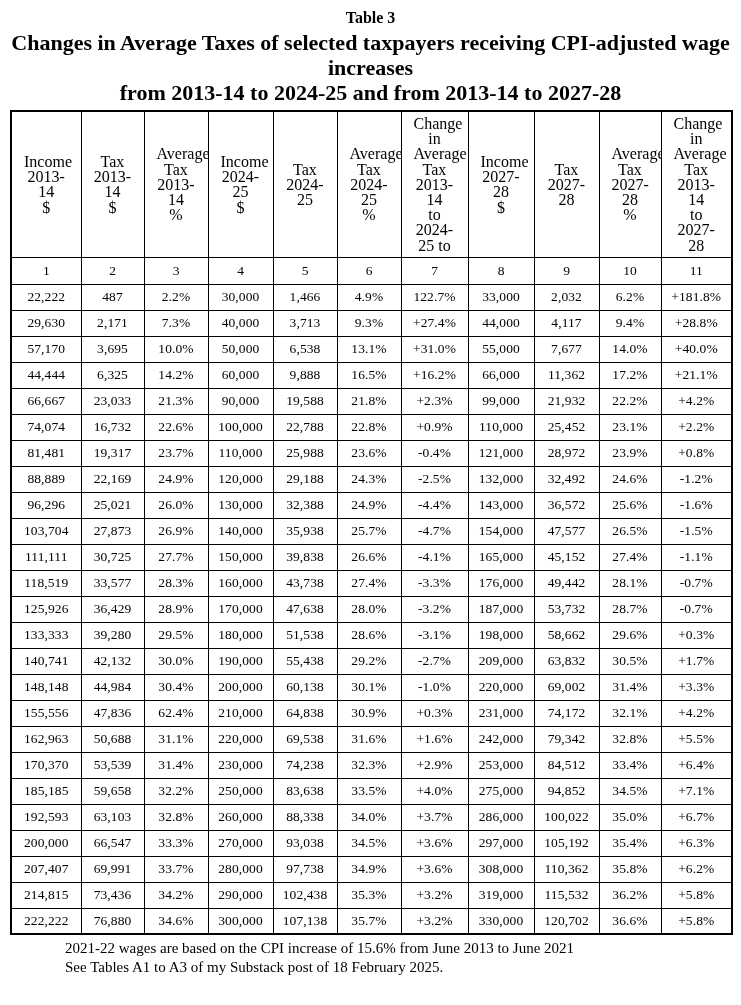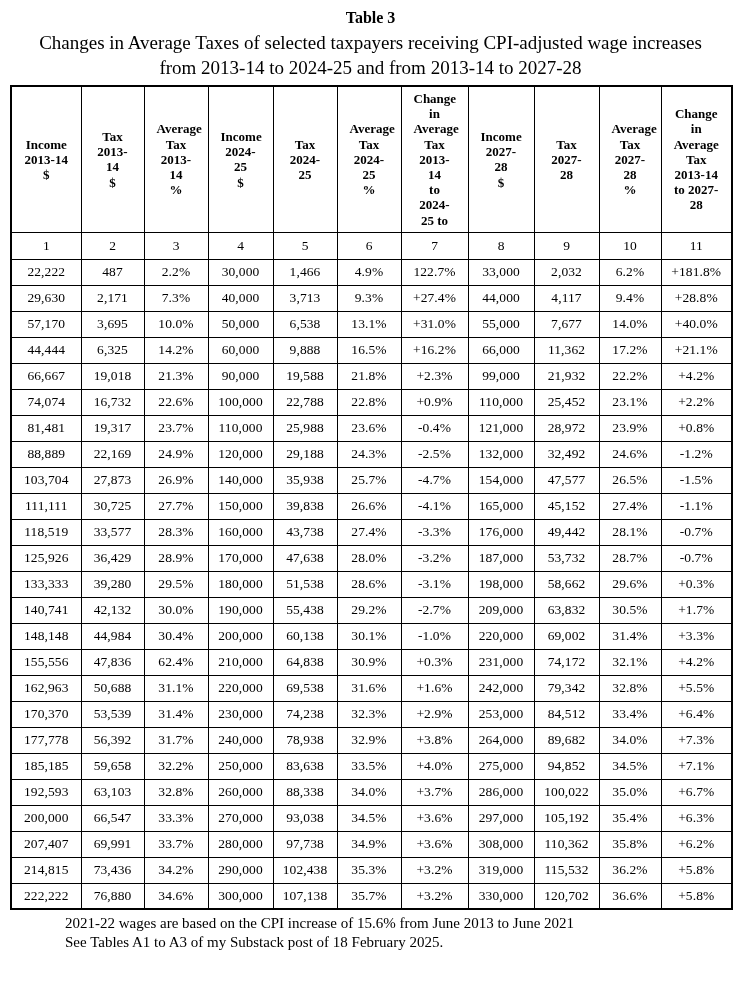--- a/index.html
+++ b/index.html
@@ -9,38 +9,38 @@
     font-family: "Liberation Serif", "DejaVu Serif", serif;
     color: #000000;
     overflow: hidden;
   }
   .page { width: 741px; height: 900px; padding: 6px 10px 0 10px; }
   .title-block { text-align: center; }
   .doc-title {
     font-weight: bold; font-size: 16px; line-height: 24px;
   }
   .doc-subtitle {
-    font-weight: normal; font-size: 19px; line-height: 25px;
+    font-weight: bold; font-size: 22px; line-height: 25px;
   }
   table.tax-table {
     margin-top: 5px;
     border-collapse: collapse;
     border: 2px solid #000000;
     table-layout: fixed;
     width: 721px;
   }
   table.tax-table th, table.tax-table td {
     border: 1px solid #000000;
     text-align: center;
     vertical-align: middle;
     overflow: hidden;
   }
   th.col-header {
-    font-weight: bold;
-    font-size: 13px;
+    font-weight: normal;
+    font-size: 16px;
     line-height: 15.2px;
     white-space: pre-line;
     padding: 4px 12px;
     height: 124px;
   }
   tr.colnum-row td {
     font-size: 13.5px;
     height: 27px;
     font-weight: normal;
   }
@@ -188,21 +188,21 @@
           <td>9,888</td>
           <td>16.5%</td>
           <td>+16.2%</td>
           <td>66,000</td>
           <td>11,362</td>
           <td>17.2%</td>
           <td>+21.1%</td>
         </tr>
         <tr class="data-row">
           <td>66,667</td>
-          <td>19,018</td>
+          <td>23,033</td>
           <td>21.3%</td>
           <td>90,000</td>
           <td>19,588</td>
           <td>21.8%</td>
           <td>+2.3%</td>
           <td>99,000</td>
           <td>21,932</td>
           <td>22.2%</td>
           <td>+4.2%</td>
         </tr>
@@ -239,20 +239,33 @@
           <td>120,000</td>
           <td>29,188</td>
           <td>24.3%</td>
           <td>-2.5%</td>
           <td>132,000</td>
           <td>32,492</td>
           <td>24.6%</td>
           <td>-1.2%</td>
         </tr>
         <tr class="data-row">
+          <td>96,296</td>
+          <td>25,021</td>
+          <td>26.0%</td>
+          <td>130,000</td>
+          <td>32,388</td>
+          <td>24.9%</td>
+          <td>-4.4%</td>
+          <td>143,000</td>
+          <td>36,572</td>
+          <td>25.6%</td>
+          <td>-1.6%</td>
+        </tr>
+        <tr class="data-row">
           <td>103,704</td>
           <td>27,873</td>
           <td>26.9%</td>
           <td>140,000</td>
           <td>35,938</td>
           <td>25.7%</td>
           <td>-4.7%</td>
           <td>154,000</td>
           <td>47,577</td>
           <td>26.5%</td>
@@ -369,33 +382,20 @@
           <td>230,000</td>
           <td>74,238</td>
           <td>32.3%</td>
           <td>+2.9%</td>
           <td>253,000</td>
           <td>84,512</td>
           <td>33.4%</td>
           <td>+6.4%</td>
         </tr>
         <tr class="data-row">
-          <td>177,778</td>
-          <td>56,392</td>
-          <td>31.7%</td>
-          <td>240,000</td>
-          <td>78,938</td>
-          <td>32.9%</td>
-          <td>+3.8%</td>
-          <td>264,000</td>
-          <td>89,682</td>
-          <td>34.0%</td>
-          <td>+7.3%</td>
-        </tr>
-        <tr class="data-row">
           <td>185,185</td>
           <td>59,658</td>
           <td>32.2%</td>
           <td>250,000</td>
           <td>83,638</td>
           <td>33.5%</td>
           <td>+4.0%</td>
           <td>275,000</td>
           <td>94,852</td>
           <td>34.5%</td>

